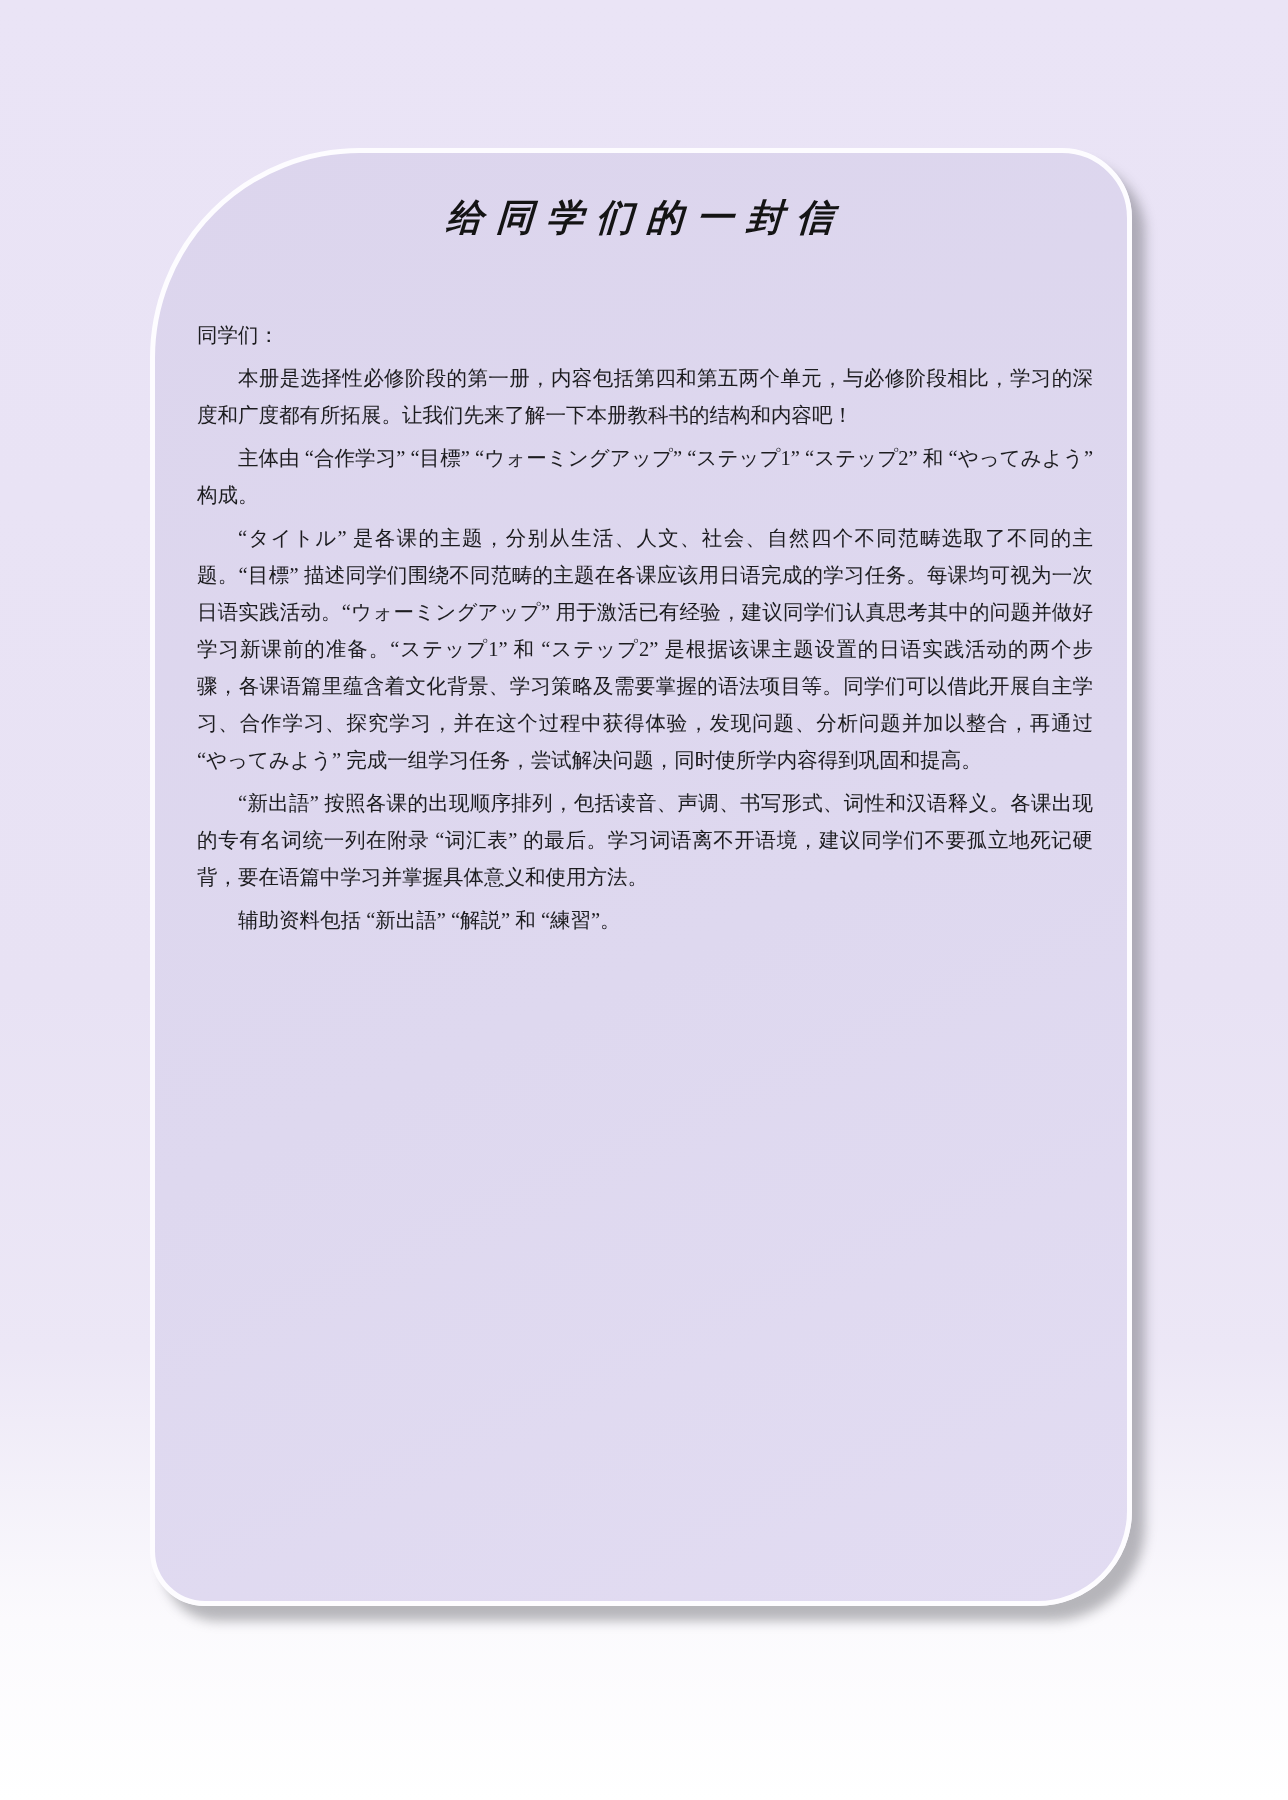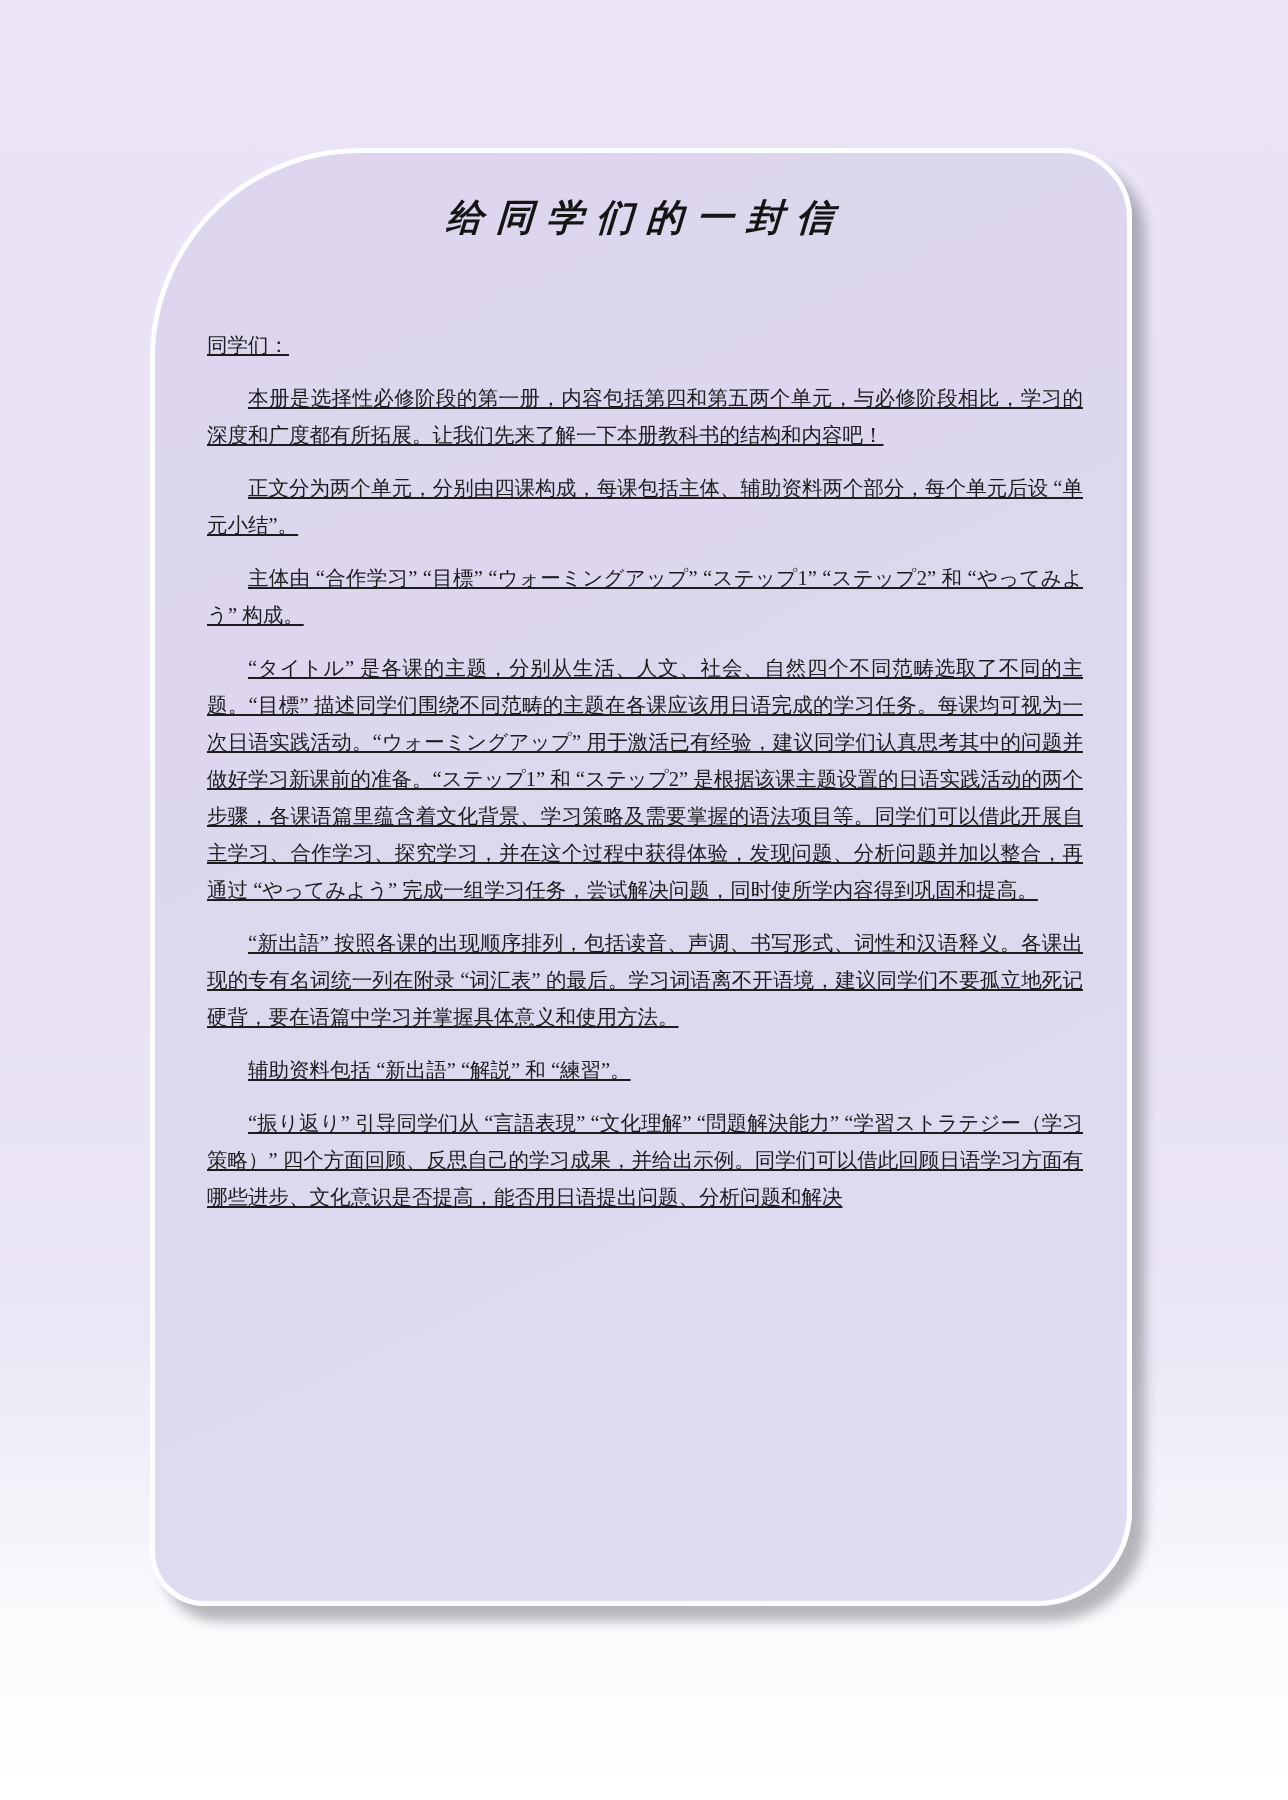--- a/index.html
+++ b/index.html
@@ -54,46 +54,43 @@
     box-sizing: border-box;
     transform: skewX(-3deg);
   }
   .letter-body {
     font-size: 20.5px;
     line-height: 37px;
     color: #1c1c1f;
     text-align: justify;
   }
   .letter-body p {
-    margin: 16px;
+    margin: 6px;
     text-indent: 2em;
-    text-decoration: underline;
   }
   .letter-body p.salutation {
     text-indent: 0;
   }
   .letter-body p.heading {
     font-weight: bold;
   }
 </style>
 </head>
 <body>
 
 <div class="page">
   <div class="card">
     <div class="card-inner">
 
       <h1 class="letter-title">给同学们的一封信</h1>
 
       <div class="letter-body">
         <p class="salutation">同学们：</p>
         <p class="para">本册是选择性必修阶段的第一册，内容包括第四和第五两个单元，与必修阶段相比，学习的深度和广度都有所拓展。让我们先来了解一下本册教科书的结构和内容吧！</p>
-        <p class="para">正文分为两个单元，分别由四课构成，每课包括主体、辅助资料两个部分，每个单元后设 “单元小结”。</p>
         <p class="para">主体由 “合作学习” “目標” “ウォーミングアップ” “ステップ1” “ステップ2” 和 “やってみよう” 构成。</p>
         <p class="para">“タイトル” 是各课的主题，分别从生活、人文、社会、自然四个不同范畴选取了不同的主题。“目標” 描述同学们围绕不同范畴的主题在各课应该用日语完成的学习任务。每课均可视为一次日语实践活动。“ウォーミングアップ” 用于激活已有经验，建议同学们认真思考其中的问题并做好学习新课前的准备。“ステップ1” 和 “ステップ2” 是根据该课主题设置的日语实践活动的两个步骤，各课语篇里蕴含着文化背景、学习策略及需要掌握的语法项目等。同学们可以借此开展自主学习、合作学习、探究学习，并在这个过程中获得体验，发现问题、分析问题并加以整合，再通过 “やってみよう” 完成一组学习任务，尝试解决问题，同时使所学内容得到巩固和提高。</p>
         <p class="para">“新出語” 按照各课的出现顺序排列，包括读音、声调、书写形式、词性和汉语释义。各课出现的专有名词统一列在附录 “词汇表” 的最后。学习词语离不开语境，建议同学们不要孤立地死记硬背，要在语篇中学习并掌握具体意义和使用方法。</p>
         <p class="para">辅助资料包括 “新出語” “解説” 和 “練習”。</p>
-        <p class="para">“振り返り” 引导同学们从 “言語表現” “文化理解” “問題解決能力” “学習ストラテジー（学习策略）” 四个方面回顾、反思自己的学习成果，并给出示例。同学们可以借此回顾日语学习方面有哪些进步、文化意识是否提高，能否用日语提出问题、分析问题和解决</p>
       </div>
 
     </div>
   </div>
 </div>
 
 </body></html>

